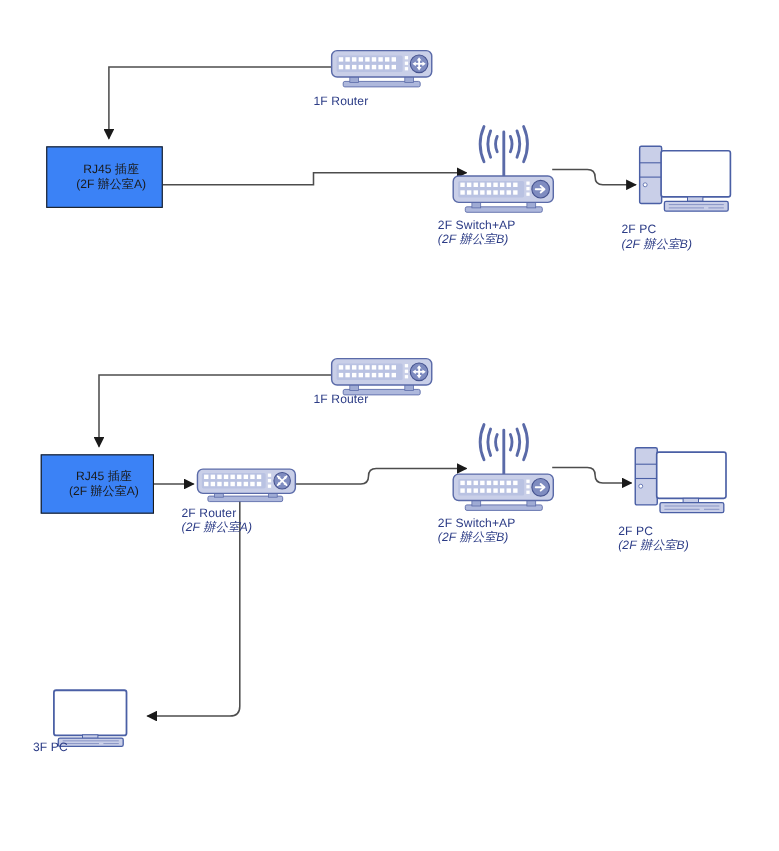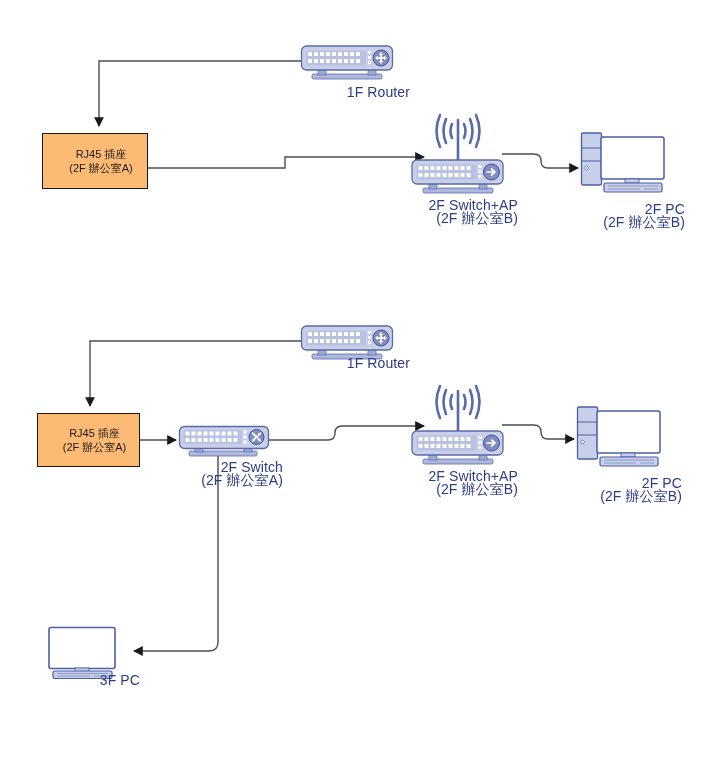--- a/index.html
+++ b/index.html
@@ -18,32 +18,32 @@
     position: absolute;
     left: 0; top: 0;
     width: 708px;
     height: 774px;
   }
   .node {
     position: absolute;
   }
   .label {
     position: absolute;
-    text-align: right;
-    font-size: 14px;
+    text-align: left;
+    font-size: 11px;
     line-height: 13px;
     color: #2c3c86;
     white-space: nowrap;
     letter-spacing: 0.1px;
   }
-  .label .l2 { display: block; }
+  .label .l2 { display: block; font-style: italic; }
   .rj45-box {
     position: absolute;
     border: 1.3px solid #1a1a1a;
-    background: #fdba74;
+    background: #3b82f6;
     box-sizing: border-box;
     display: flex;
     flex-direction: column;
     align-items: center;
     justify-content: center;
     padding-left: 12px;
   }
   .rj45-box span {
     font-size: 11px;
     line-height: 14px;
@@ -277,21 +277,21 @@
     </g>
     <g>
       <circle cx="78.5" cy="12" r="7.5" fill="#7f8cc0" stroke="#46538f" stroke-width="1"></circle>
       <path d="M74.5 8 L82.5 16 M82.5 8 L74.5 16" fill="none" stroke="#ffffff" stroke-width="1.6" stroke-linecap="round"></path>
       <path d="M74.5 8 L77.3 8.4 L74.9 10.8 Z M82.5 16 L79.7 15.6 L82.1 13.2 Z
                M82.5 8 L79.7 8.4 L82.1 10.8 Z M74.5 16 L77.3 15.6 L74.9 13.2 Z" fill="#ffffff"></path>
     </g>
   </svg>
 </div>
 <div class="label" style="left:165px; top:461px; width:118px;">
-  <span>2F Switch</span>
+  <span>2F Router</span>
   <span class="l2">(2F 辦公室A)</span>
 </div>
 
 <div class="node" style="left:410px; top:383px;">
   <svg width="96" height="86" viewBox="0 0 96 86">
     <g fill="none" stroke="#5a6aa8" stroke-width="2.6" stroke-linecap="round">
       <line x1="48" y1="8" x2="48" y2="50"></line>
       <path d="M42 12 Q39 19 42 26"></path>
       <path d="M54 12 Q57 19 54 26"></path>
       <path d="M36 7 Q31 19 36 31"></path>

